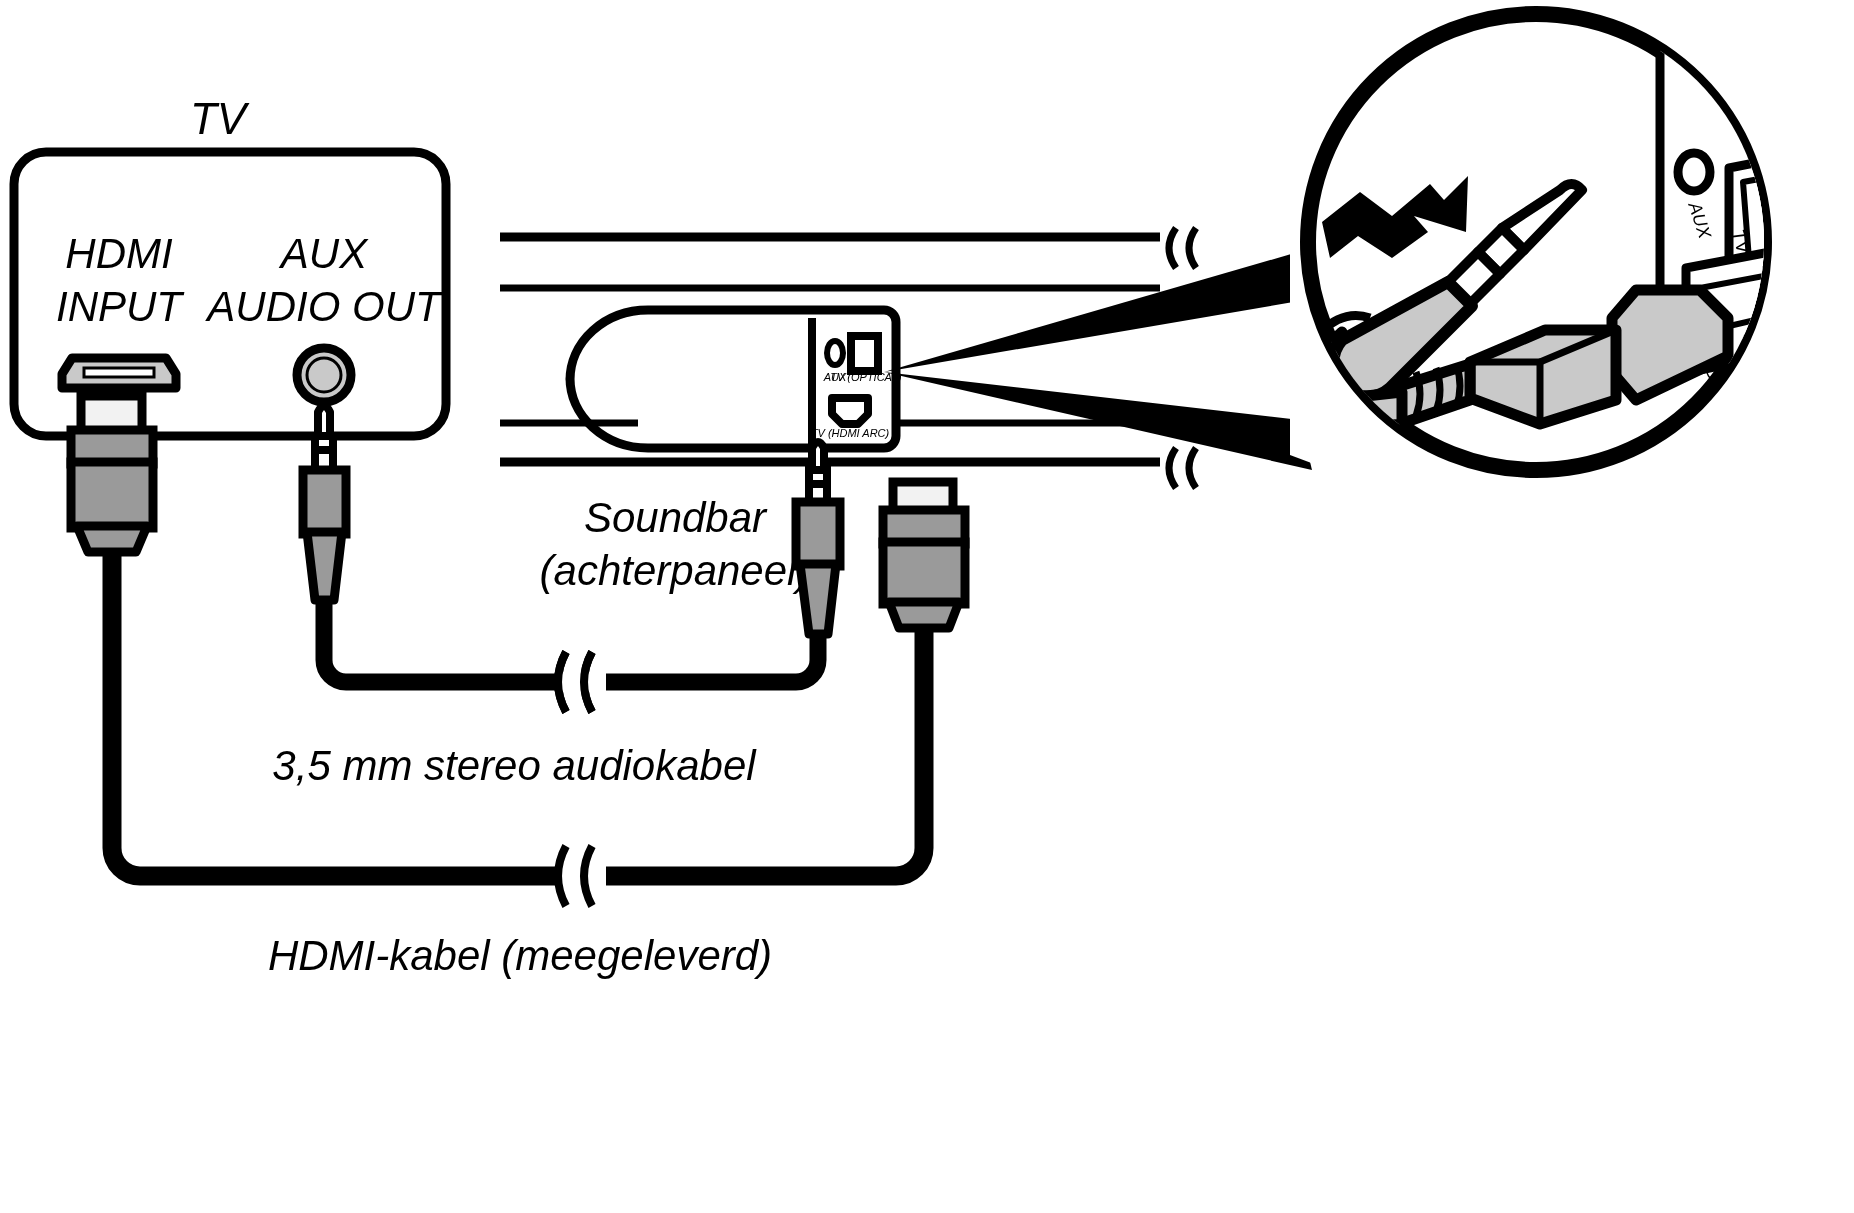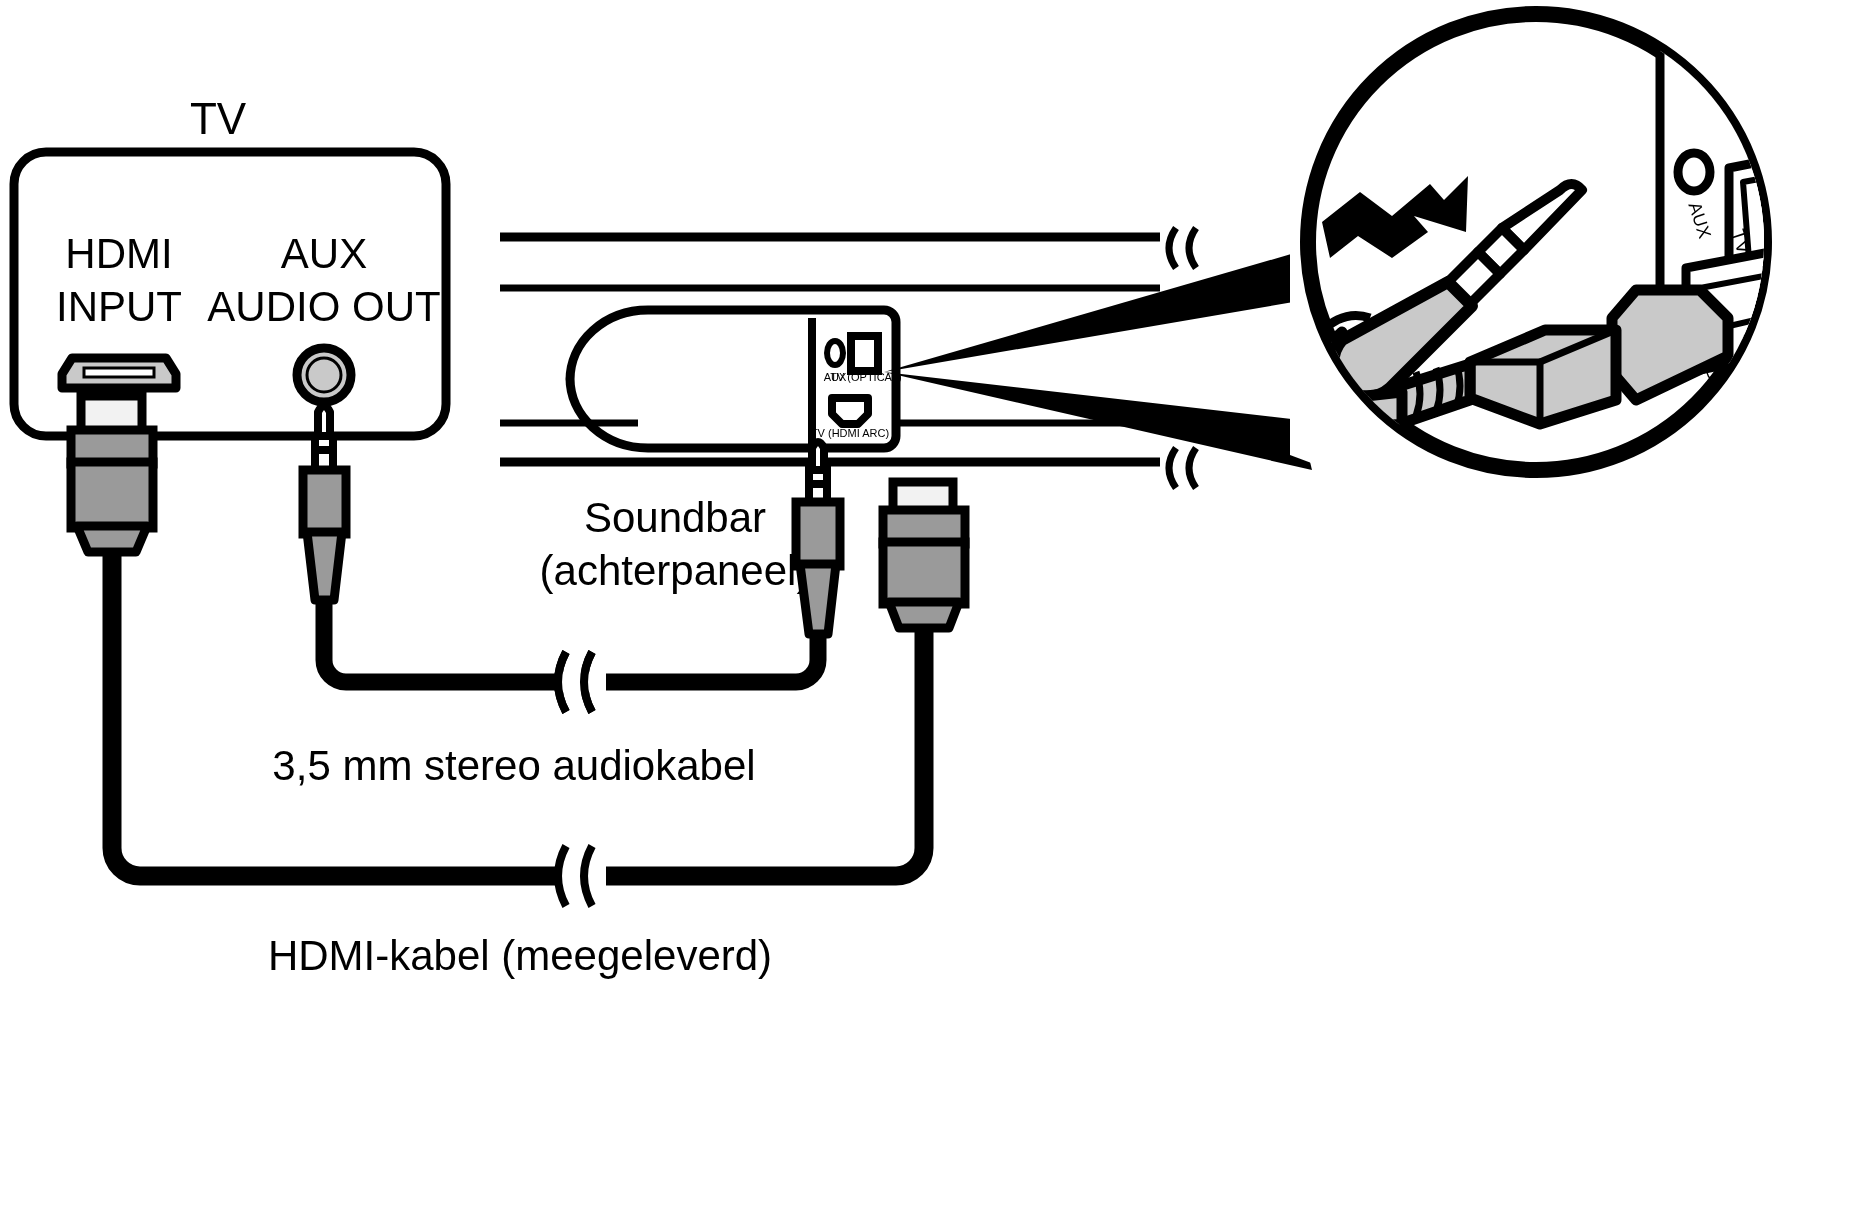--- a/index.html
+++ b/index.html
@@ -1,21 +1,21 @@
 <!DOCTYPE html>
 <html><head>
 <meta charset="utf-8">
 <style>
   html,body{margin:0;padding:0;background:#ffffff;}
   body{
     width:1854px;height:1213px;position:relative;overflow:hidden;
     font-family:"Liberation Sans", sans-serif;
     color:#000;
   }
-  #stage{position:absolute;inset:0;}
+  #stage{position:absolute;inset:0;font-style:italic;}
   svg{display:block;}
   .lbl{font-family:"Liberation Sans", sans-serif;fill:#000;}
 </style>
 </head>
 <body>
 
 <div id="stage">
 <svg width="1854" height="1213" viewBox="0 0 1854 1213" xmlns="http://www.w3.org/2000/svg">
 
   <text class="lbl" id="t-tv" x="218" y="134" font-size="44" text-anchor="middle">TV</text>

